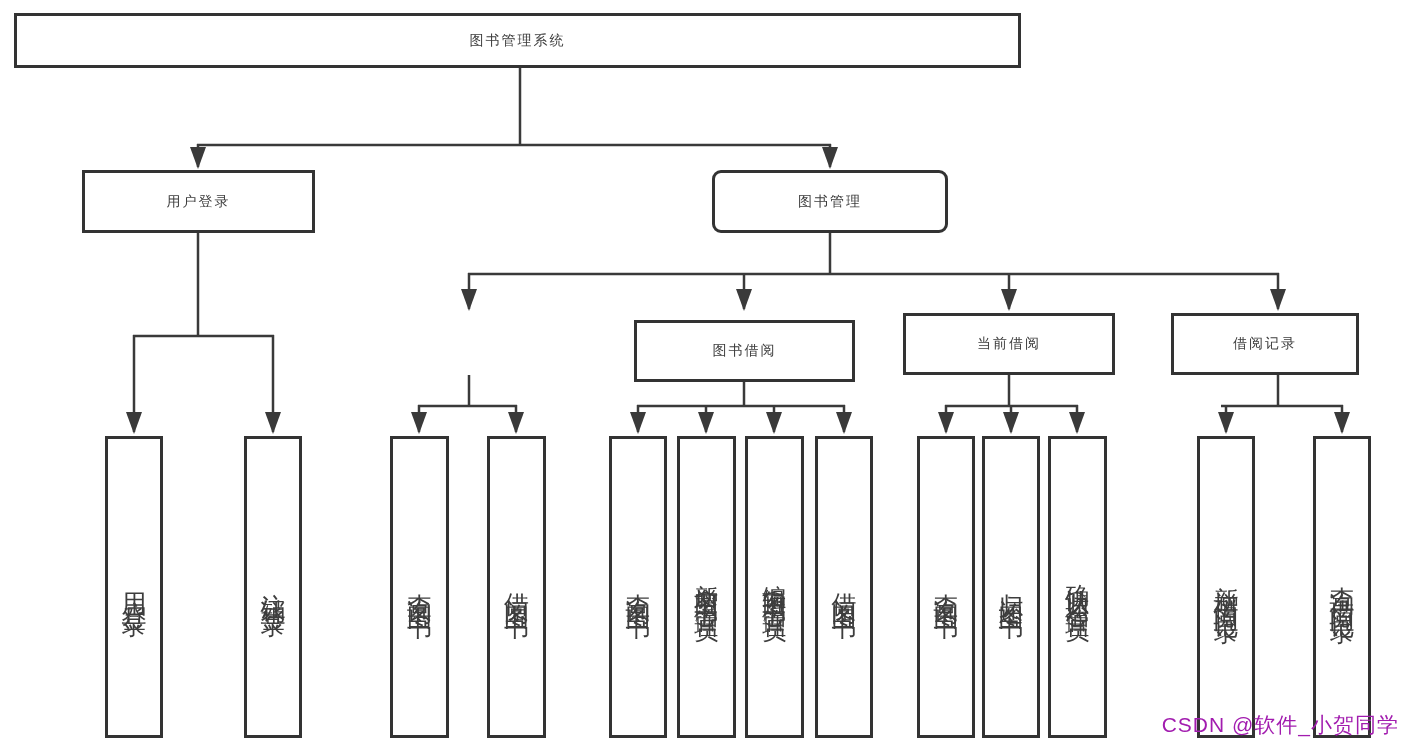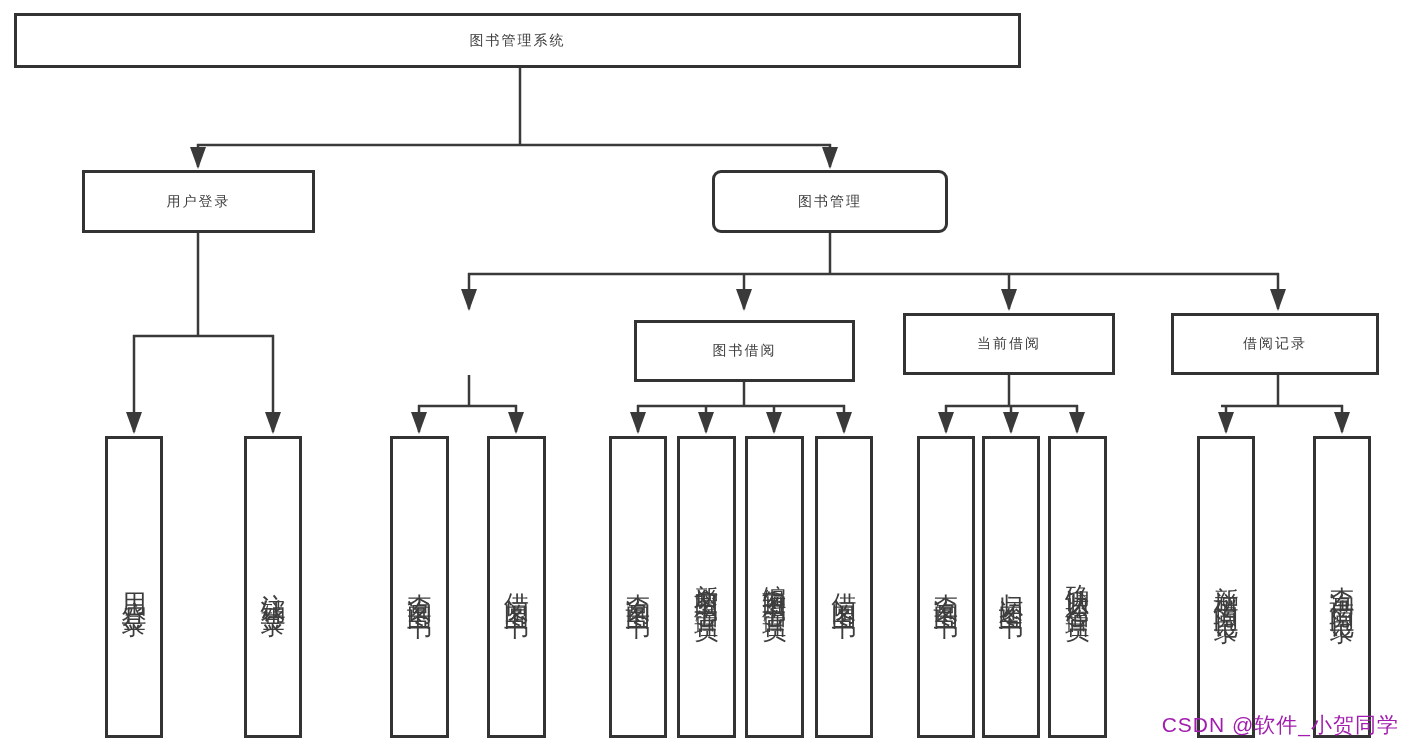--- a/index.html
+++ b/index.html
@@ -135,21 +135,21 @@
   <div class="node h-node" style="left:712px; top:170px; width:236px; height:63px;border-radius:9px;">
     <span>图书管理</span>
   </div>
 
   <div class="node h-node" style="left:634px; top:313px; width:221px; height:62px;margin-top:7px;">
     <span>图书借阅</span>
   </div>
   <div class="node h-node" style="left:903px; top:313px; width:212px; height:62px;font-family:Liberation Serif, serif;">
     <span>当前借阅</span>
   </div>
-  <div class="node h-node" style="left:1171px; top:313px; width:208px; height:62px;">
+  <div class="node h-node" style="left:1171px; top:313px; width:188px; height:62px;">
     <span>借阅记录</span>
   </div>
 
   <div class="node v-node" style="left:105px; top:436px; width:58px; height:302px;">
     <span>用户登录</span>
   </div>
   <div class="node v-node" style="left:244px; top:436px; width:58px; height:302px;">
     <span>注销登录</span>
   </div>
 

